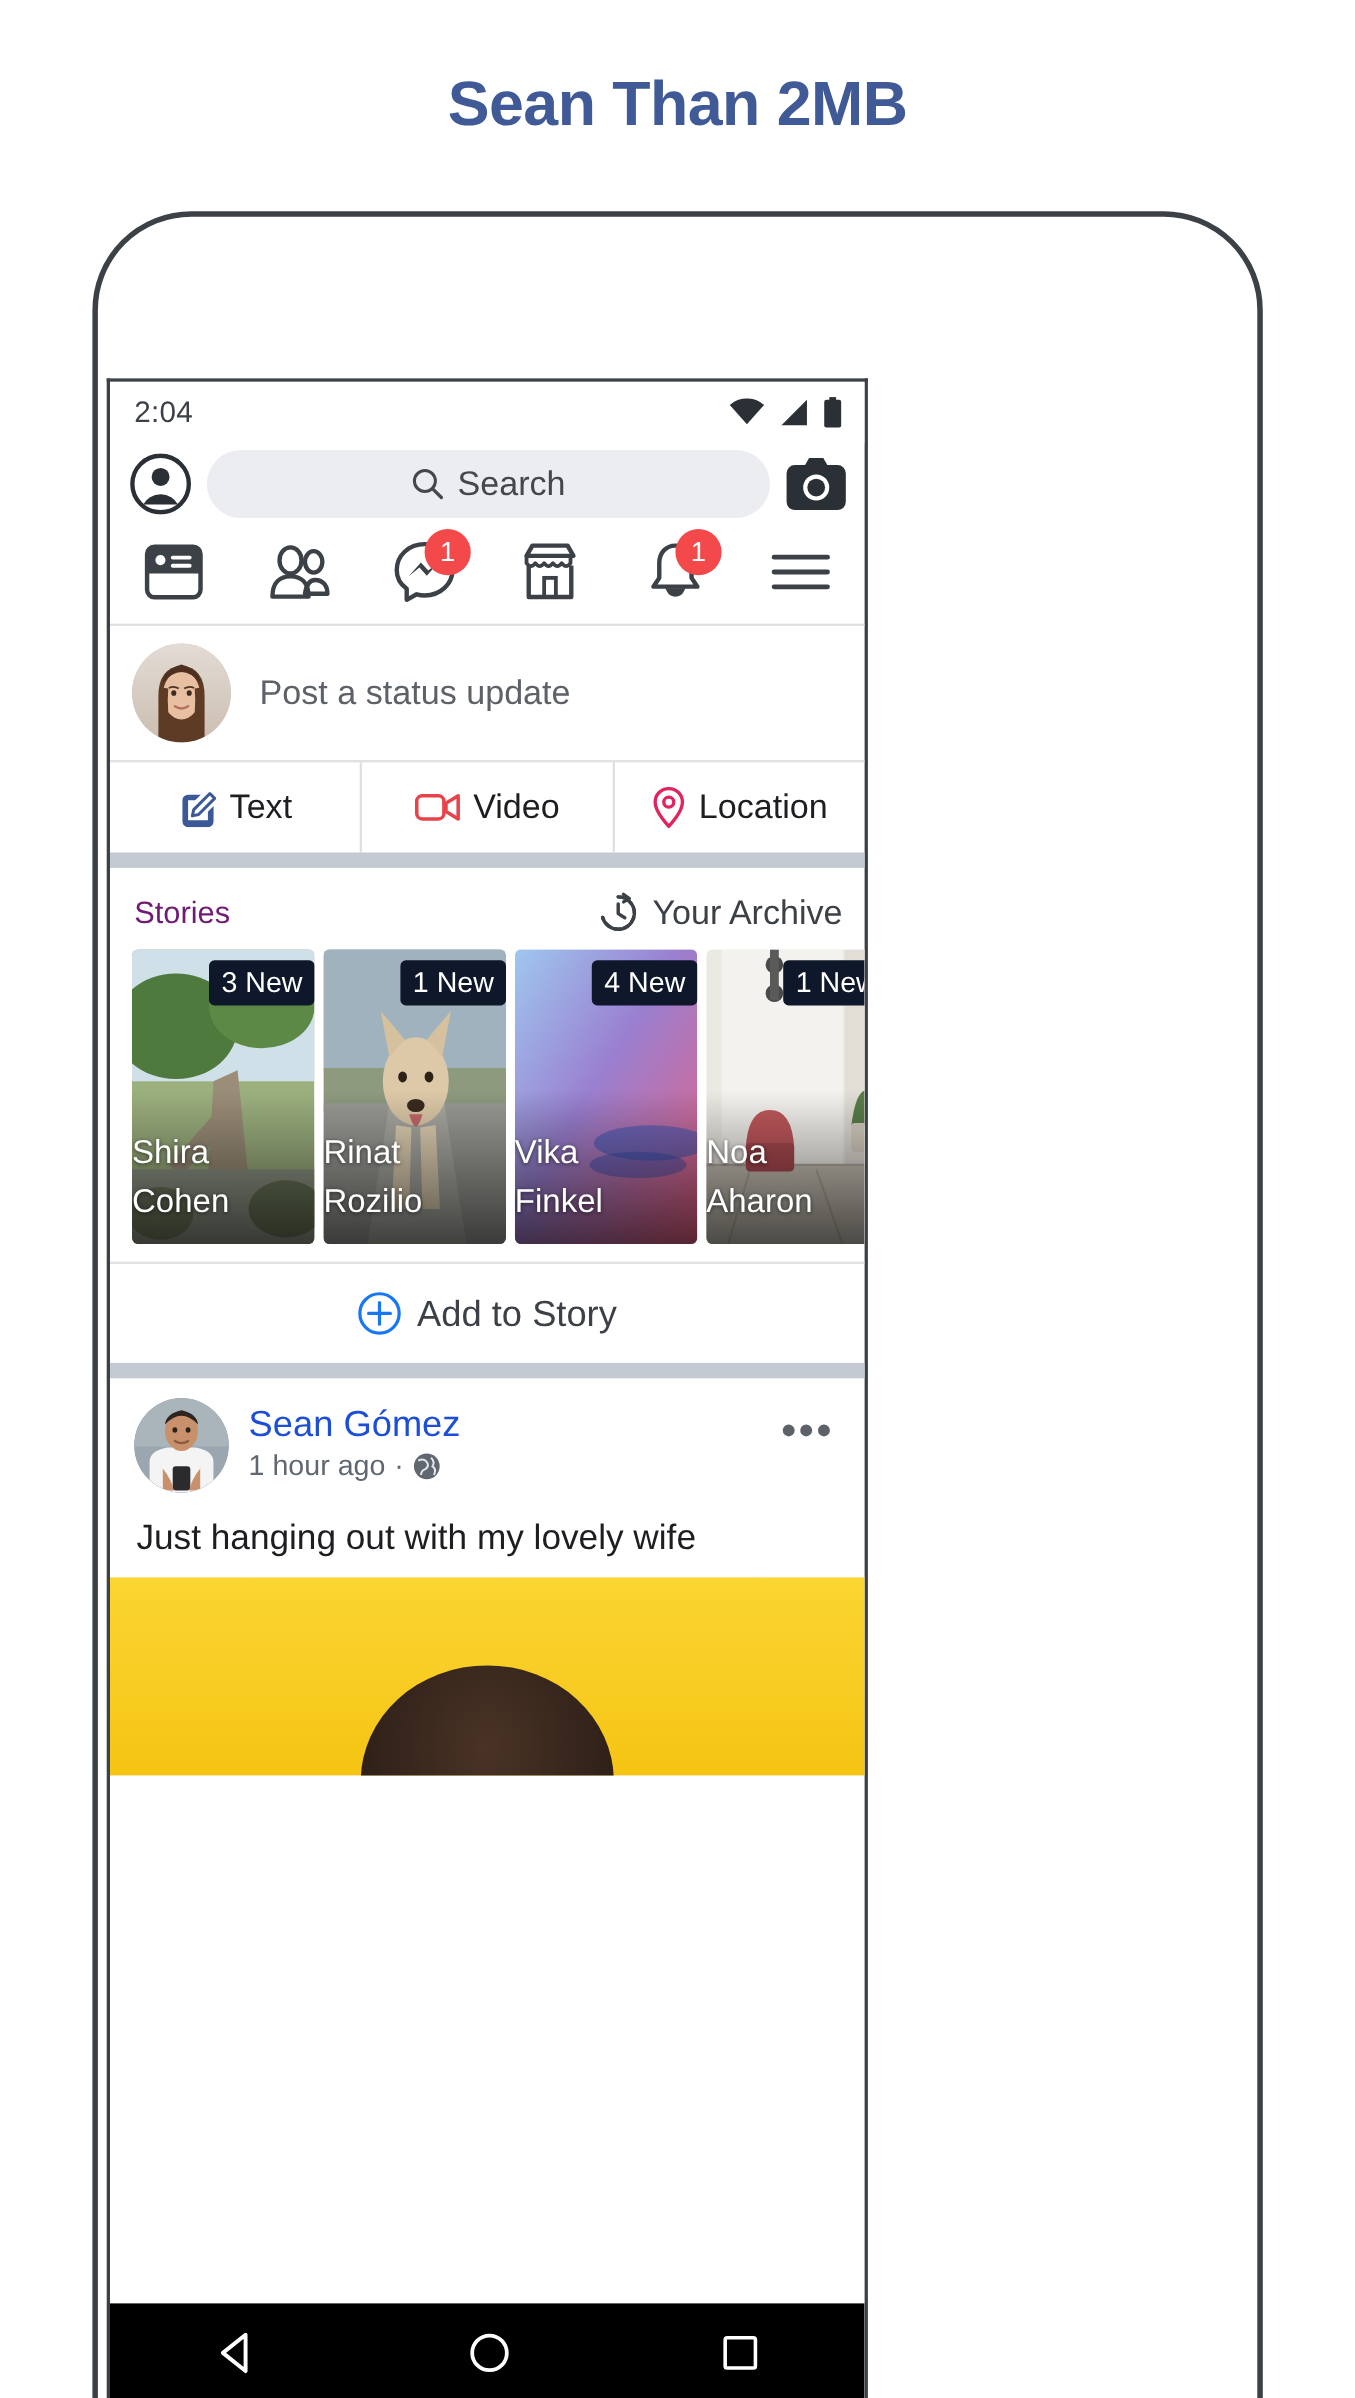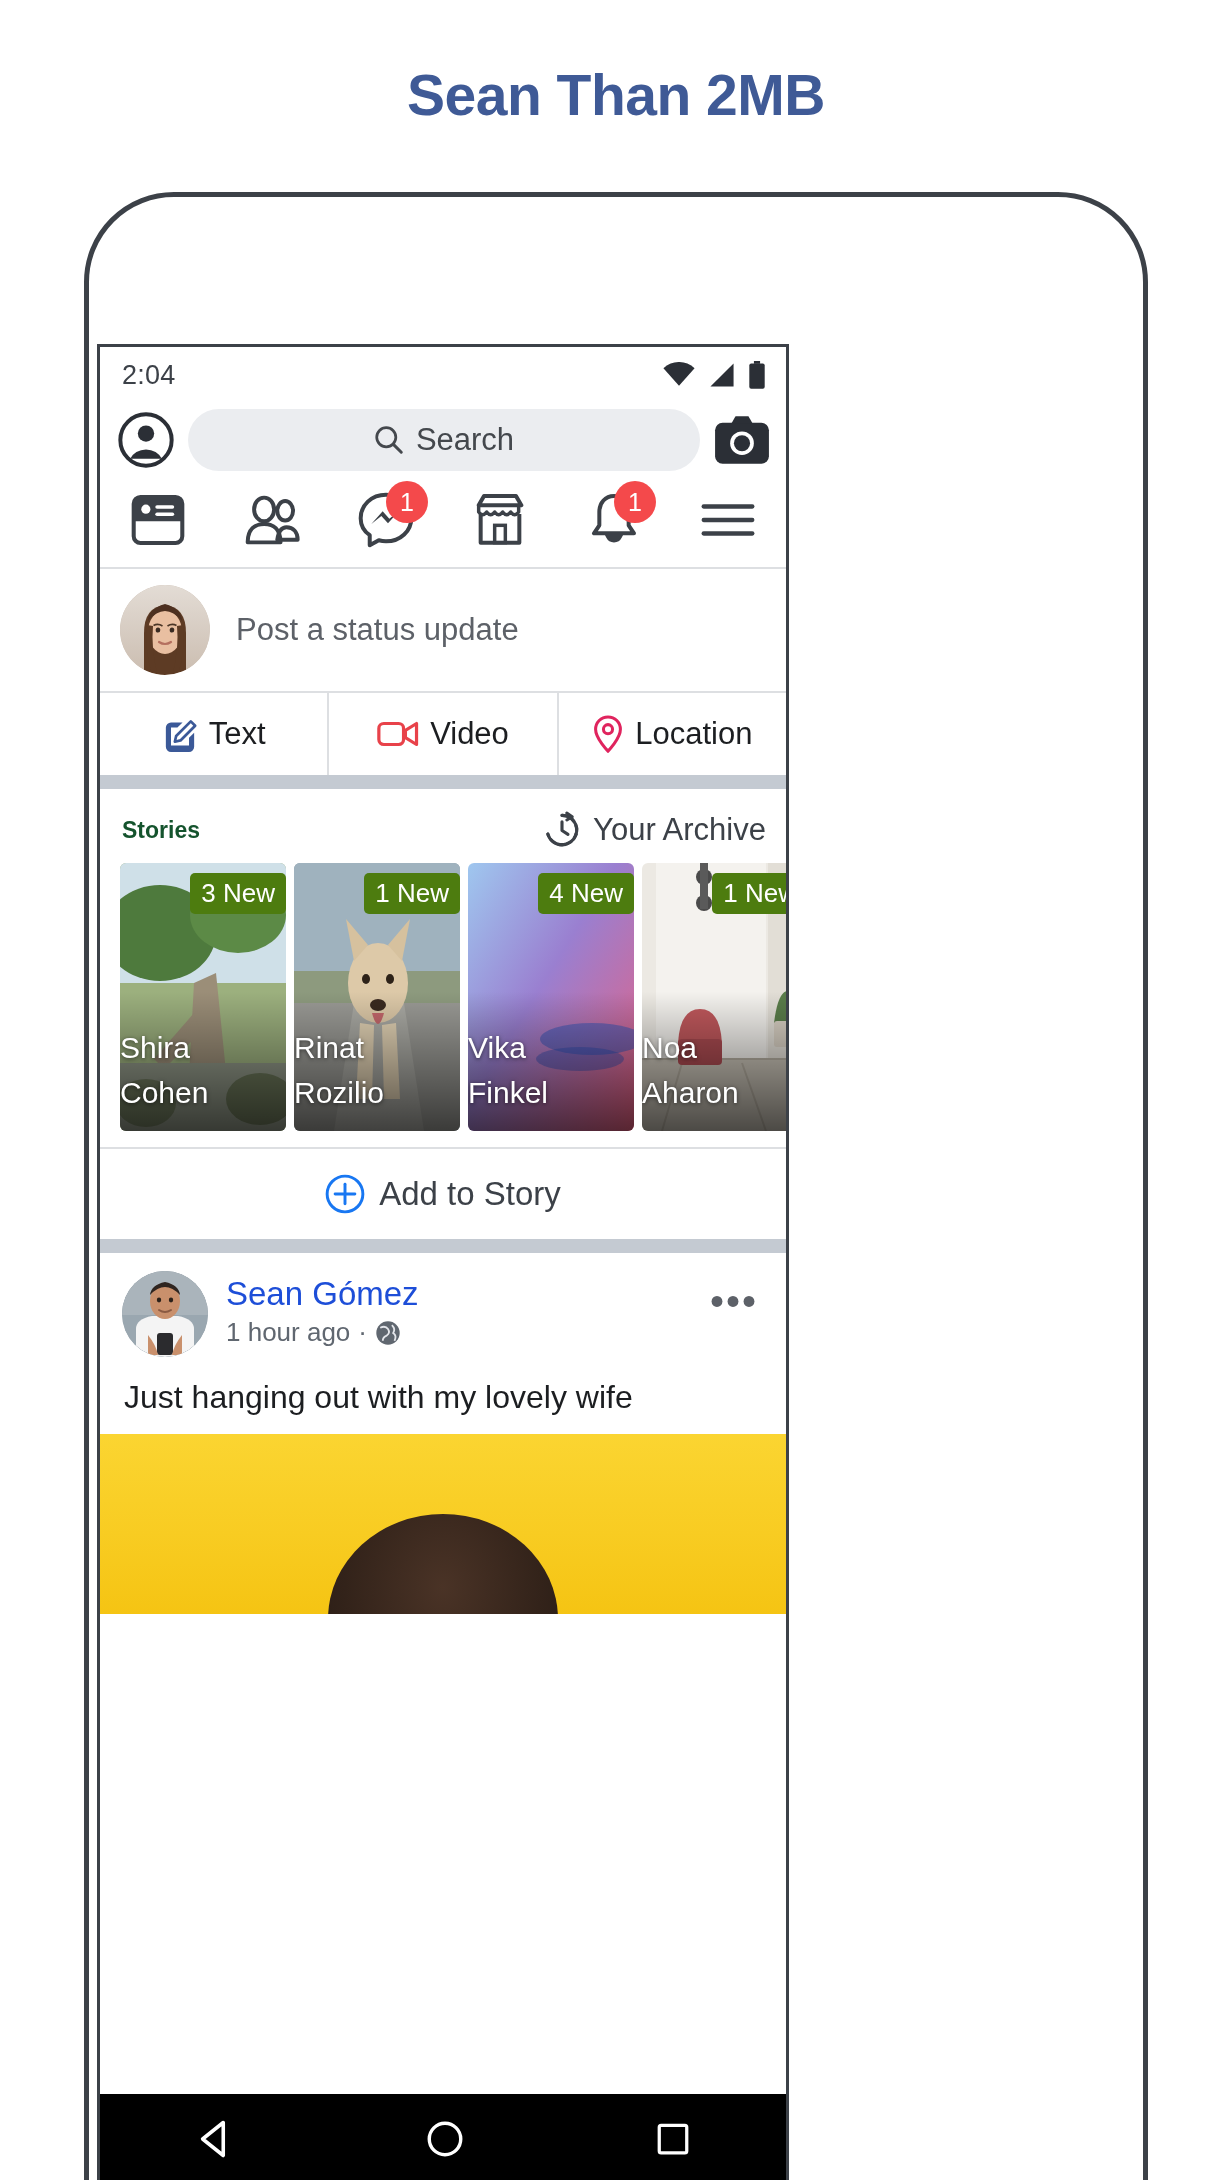--- a/index.html
+++ b/index.html
@@ -191,23 +191,23 @@
   .spacer { height: 14px; background: #c4cad2; }
 
   
   .stories-head {
     display: flex;
     align-items: center;
     justify-content: space-between;
     padding: 22px 20px 14px 22px;
   }
   .stories-title {
-    font-size: 23px;
-    font-weight: bold;
-    color: #14532d;
+    font-size: 28px;
+    font-weight: normal;
+    color: #701a75;
   }
   .archive {
     display: flex;
     align-items: center;
     gap: 12px;
     font-size: 31px;
     color: #3c4148;
   }
   .story-strip {
     display: flex;
@@ -220,21 +220,21 @@
     width: 166px;
     height: 268px;
     flex: 0 0 auto;
     border-radius: 6px;
     overflow: hidden;
   }
   .story-card .new-badge {
     position: absolute;
     top: 10px;
     right: 0px;
-    background: #4d7c0f;
+    background: #0f172a;
     color: #fff;
     font-size: 26px;
     font-weight: 500;
     padding: 5px 11px;
     border-radius: 5px;
     white-space: nowrap;
   }
   .story-card .sname {
     position: absolute;
     left: 0;

